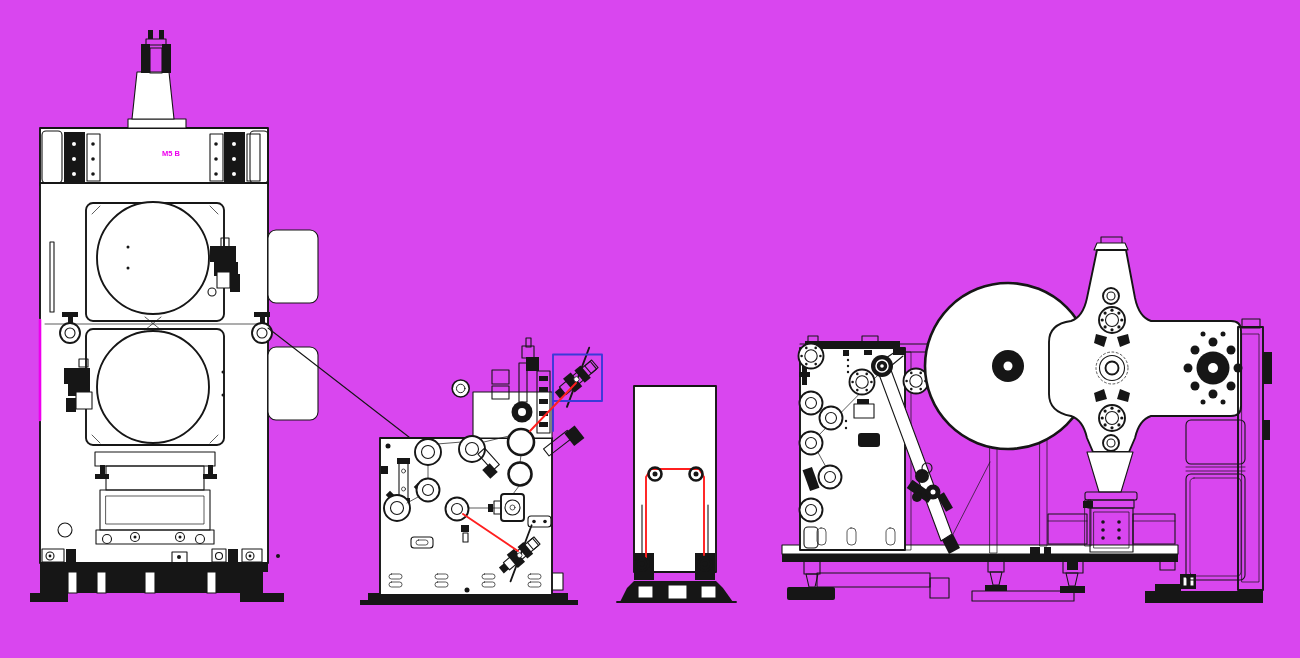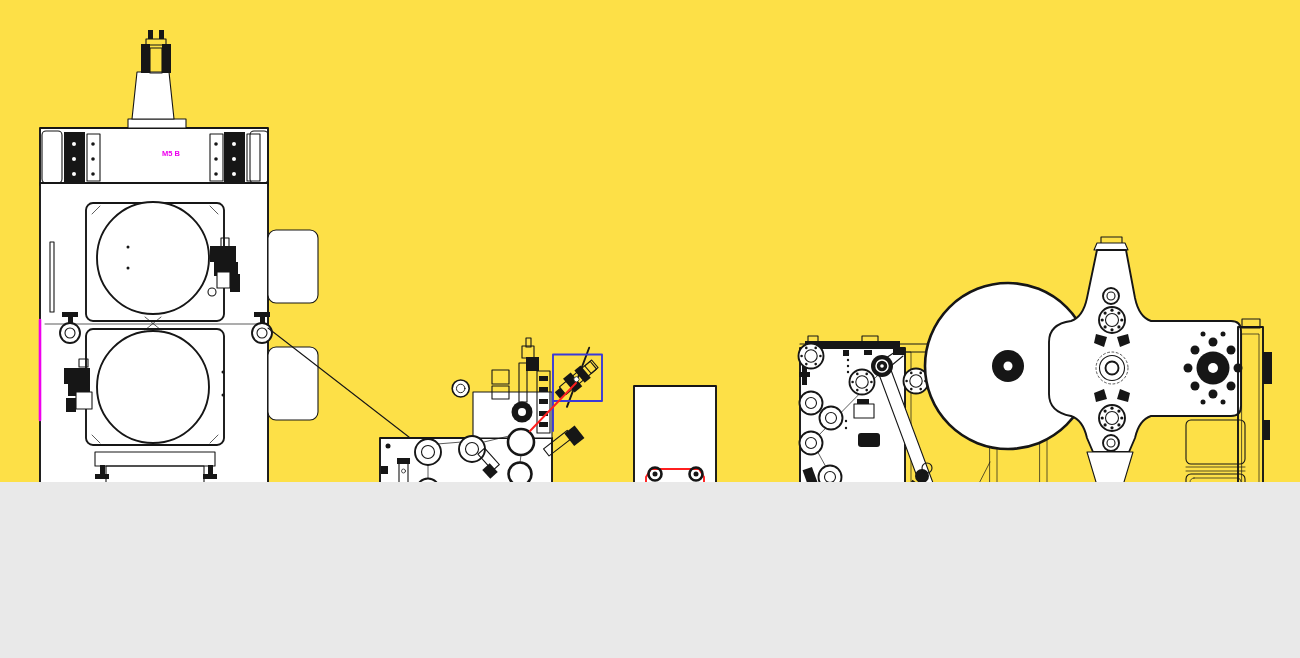--- a/index.html
+++ b/index.html
@@ -1,16 +1,16 @@
 <!DOCTYPE html>
 <html><head>
 <meta charset="utf-8">
 <style>
   html,body{margin:0;padding:0;background:#e9e9e9;}
-  .stage{width:1300px;height:482px;background:#fde047;position:relative;overflow:hidden;}
+  .stage{width:1300px;height:658px;background:#d946ef;position:relative;overflow:hidden;}
   svg{display:block;stroke-width:1.1;}
   svg *{vector-effect:none;}
   line,polyline,path,rect,circle,ellipse,polygon{stroke-linejoin:round;stroke-linecap:round;}
   .n{fill:none;}
   .w{fill:#ffffff;}
   .k{fill:#161616;stroke:none;}
   .h05{stroke-width:.7;}
   .h1{stroke-width:1.1;}
   .h2{stroke-width:1.9;}
   .h3{stroke-width:2.6;}

